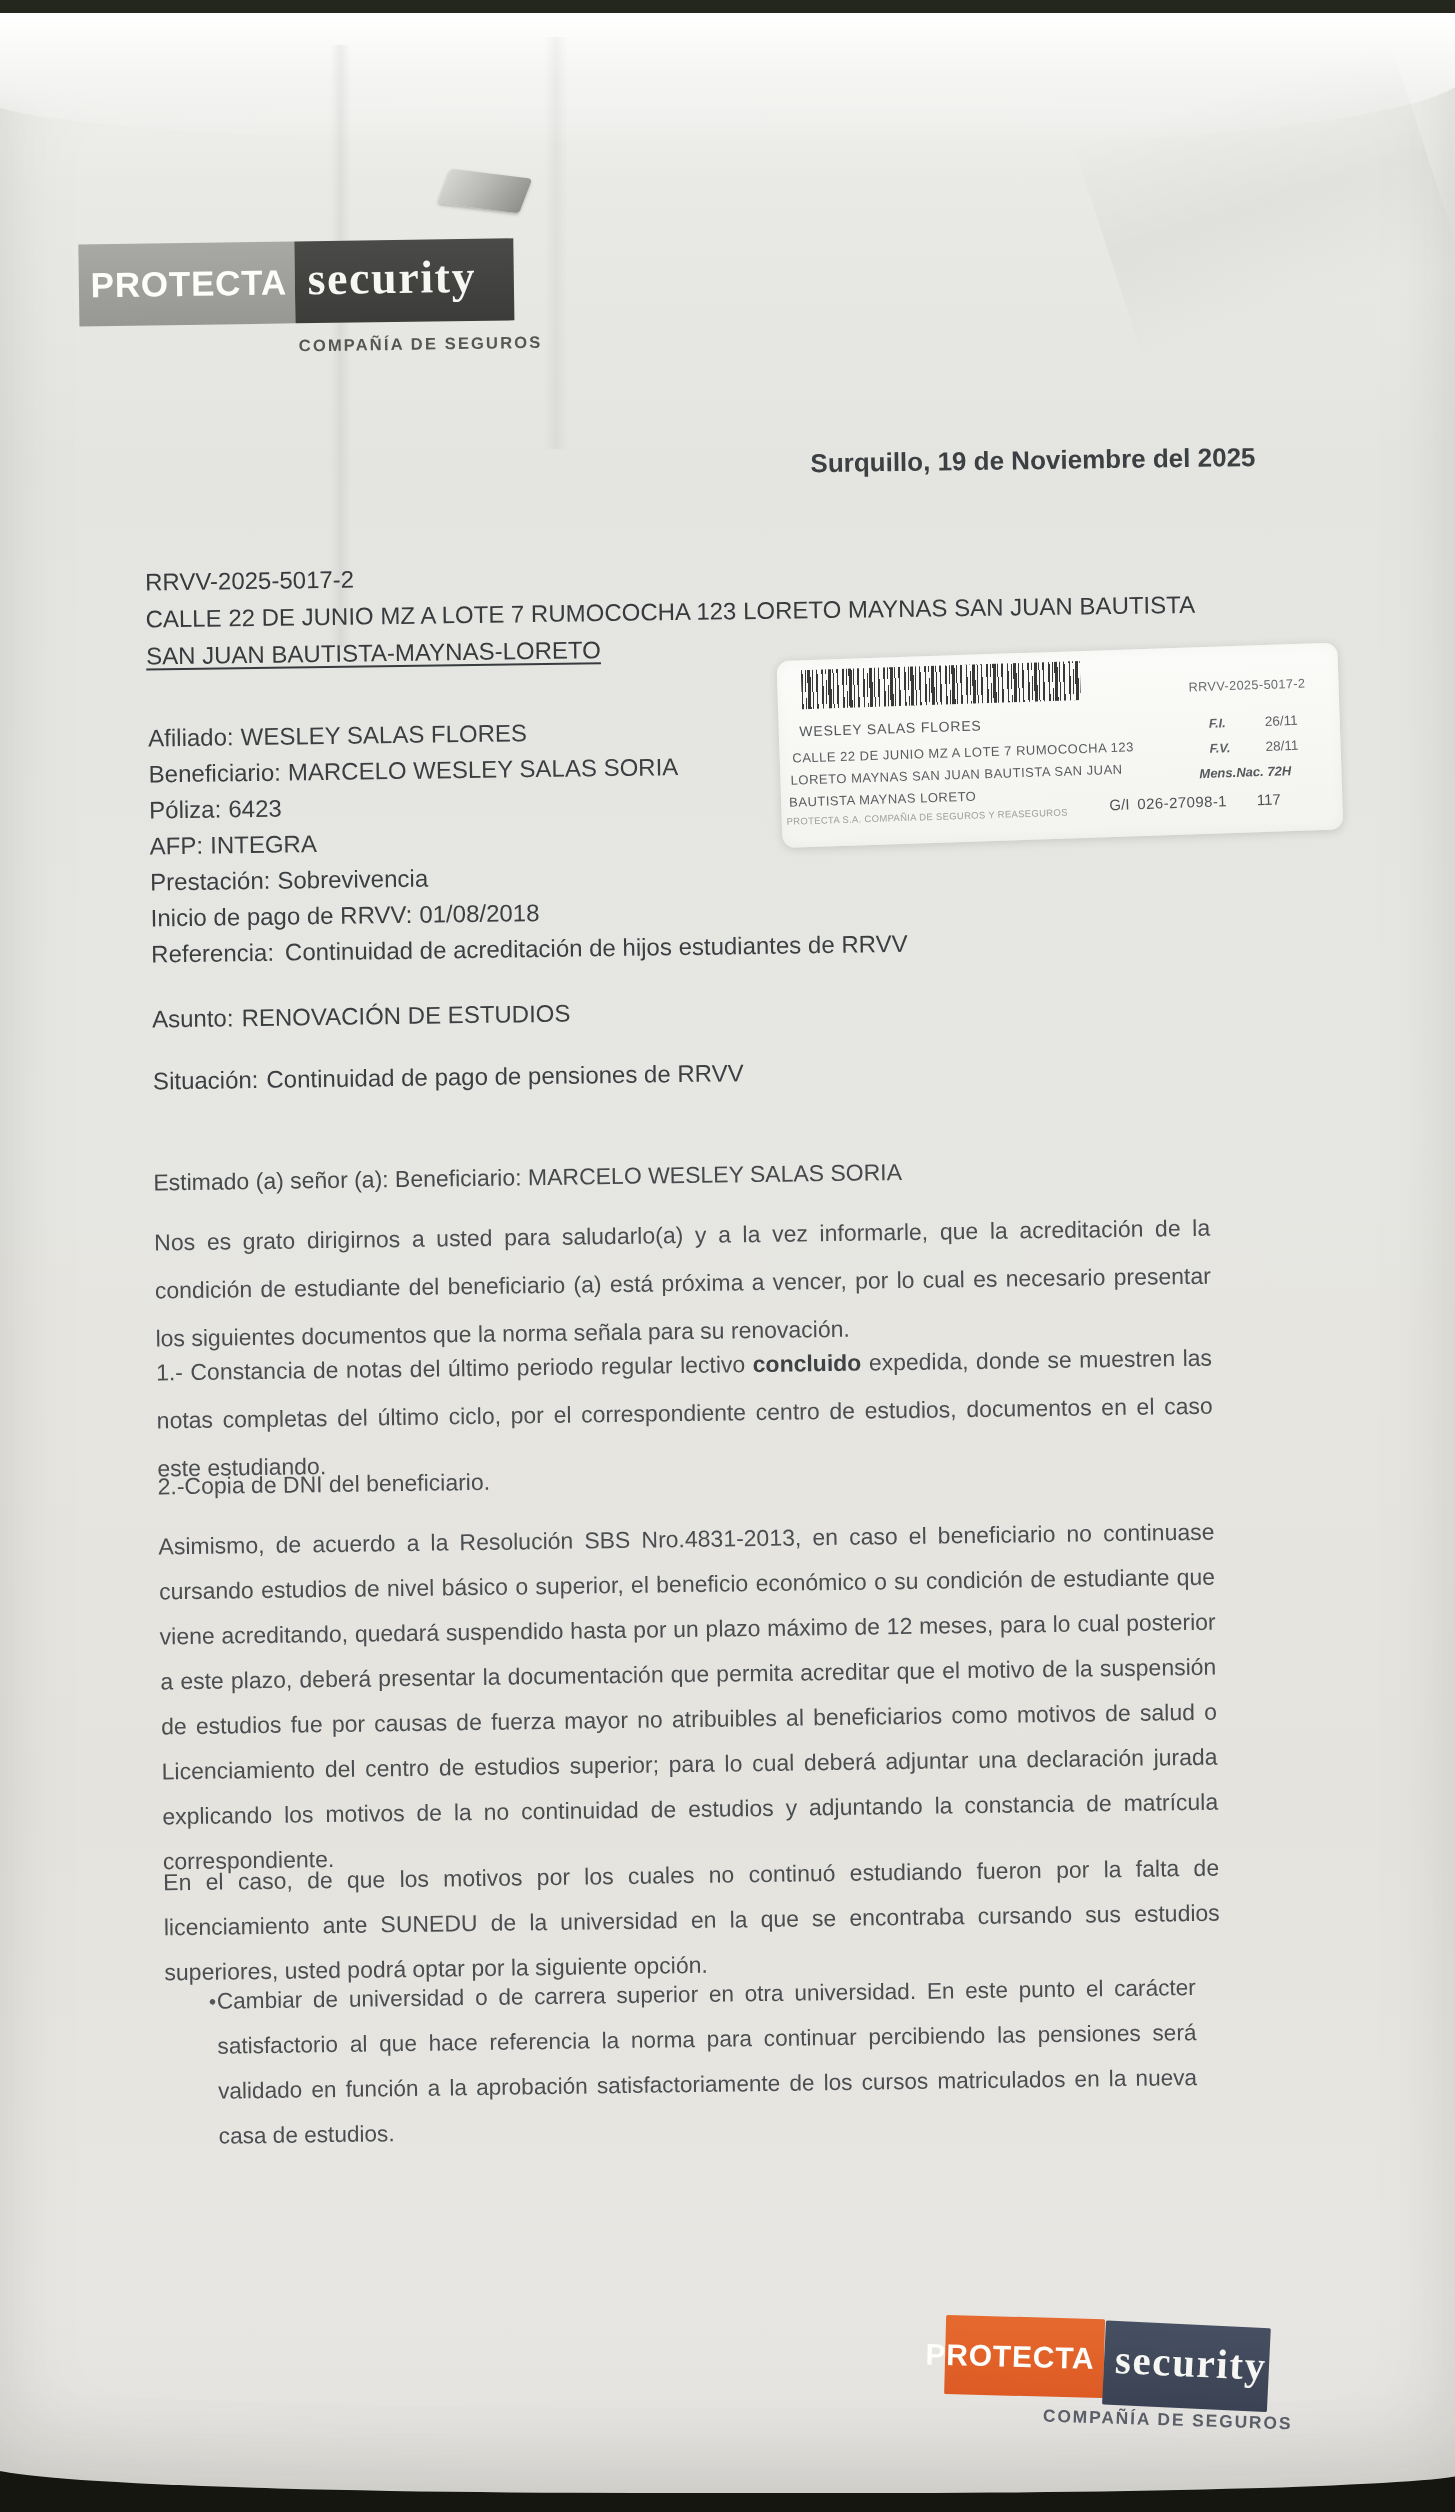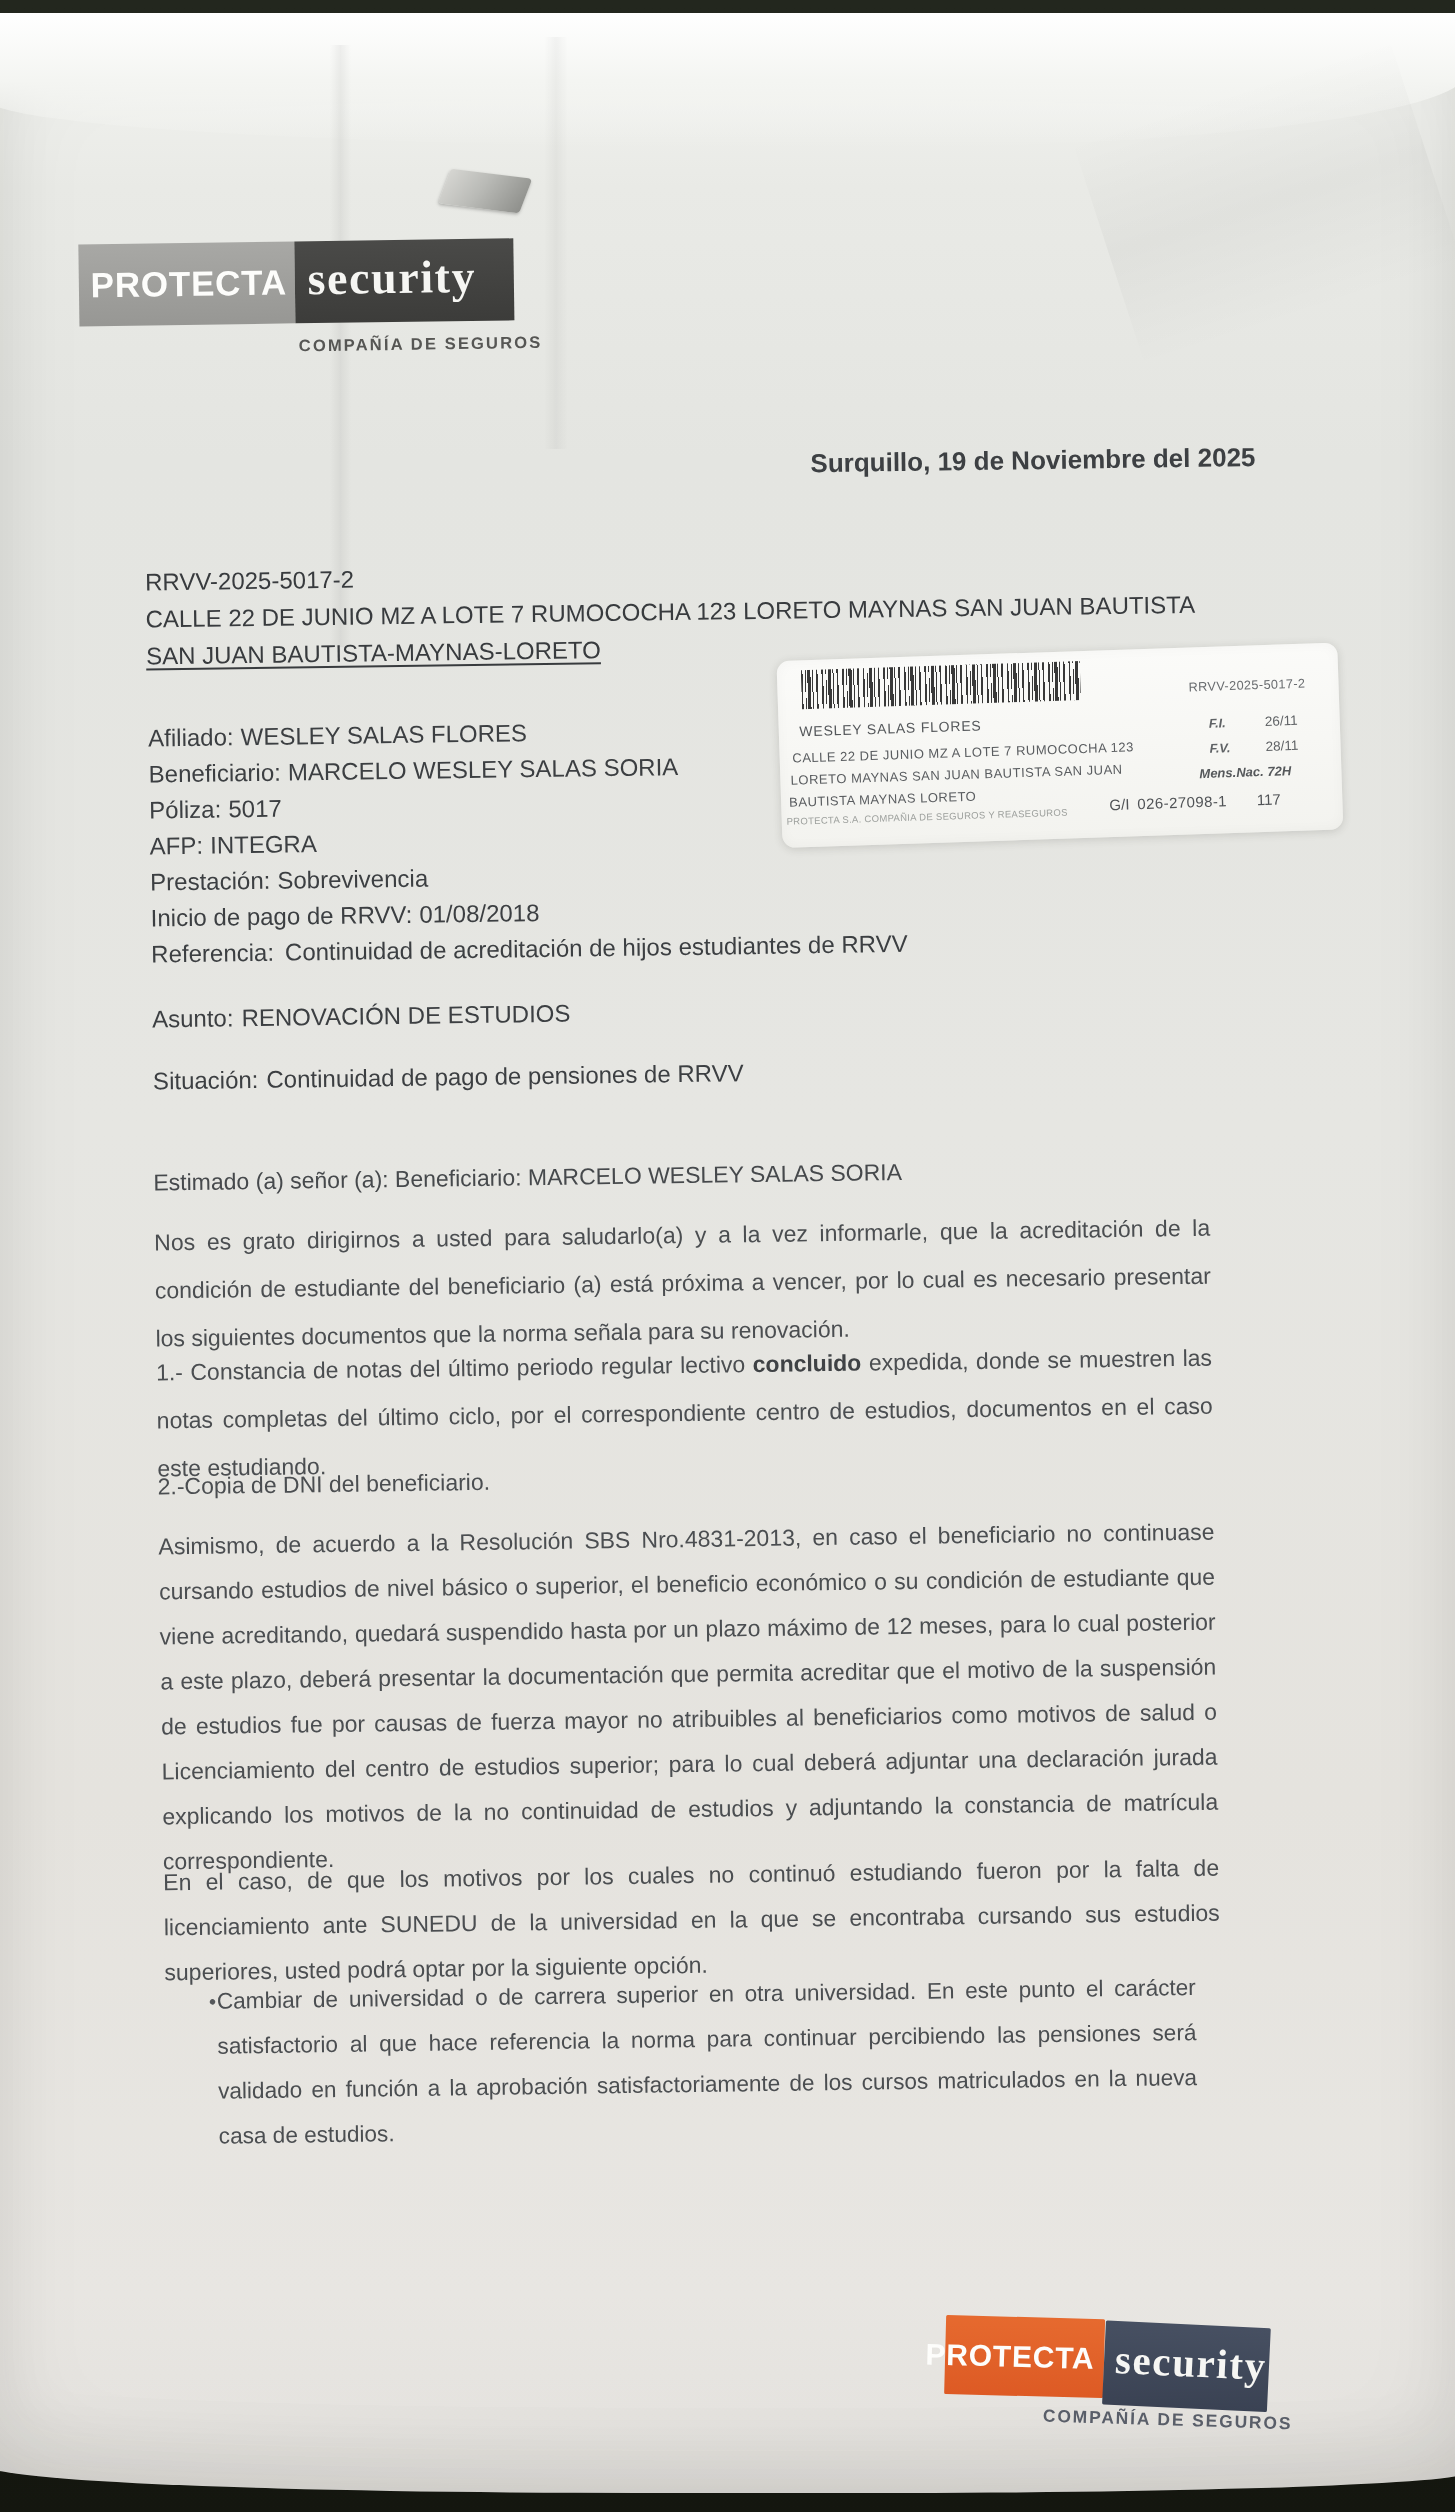--- a/index.html
+++ b/index.html
@@ -136,21 +136,21 @@
 
   <div class="abs addr" style="left:151px;top:555px;">
     <div>RRVV-2025-5017-2</div>
     <div>CALLE 22 DE JUNIO MZ A LOTE 7 RUMOCOCHA 123 LORETO MAYNAS SAN JUAN BAUTISTA</div>
     <div class="u">SAN JUAN BAUTISTA-MAYNAS-LORETO</div>
   </div>
 
   <div class="abs details" style="left:152px;top:712px;">
     <div class="row"><span class="lbl">Afiliado:</span><span class="val">WESLEY SALAS FLORES</span></div>
     <div class="row"><span class="lbl">Beneficiario:</span><span class="val">MARCELO WESLEY SALAS SORIA</span></div>
-    <div class="row"><span class="lbl">Póliza:</span><span class="val">5017</span></div>
+    <div class="row"><span class="lbl">Póliza:</span><span class="val">6423</span></div>
     <div class="row"><span class="lbl">AFP:</span><span class="val">INTEGRA</span></div>
     <div class="row"><span class="lbl">Prestación:</span><span class="val">Sobrevivencia</span></div>
     <div class="row"><span class="lbl">Inicio de pago de RRVV:</span><span class="val">01/08/2018</span></div>
     <div class="row ref"><span class="lbl">Referencia:</span><span class="val">Continuidad de acreditación de hijos estudiantes de RRVV</span></div>
   </div>
 
   <div class="abs mailbox">
     <div class="abs barcode"></div>
     <div class="abs mail-code">RRVV-2025-5017-2</div>
     <div class="abs mail-name">WESLEY SALAS FLORES</div>

